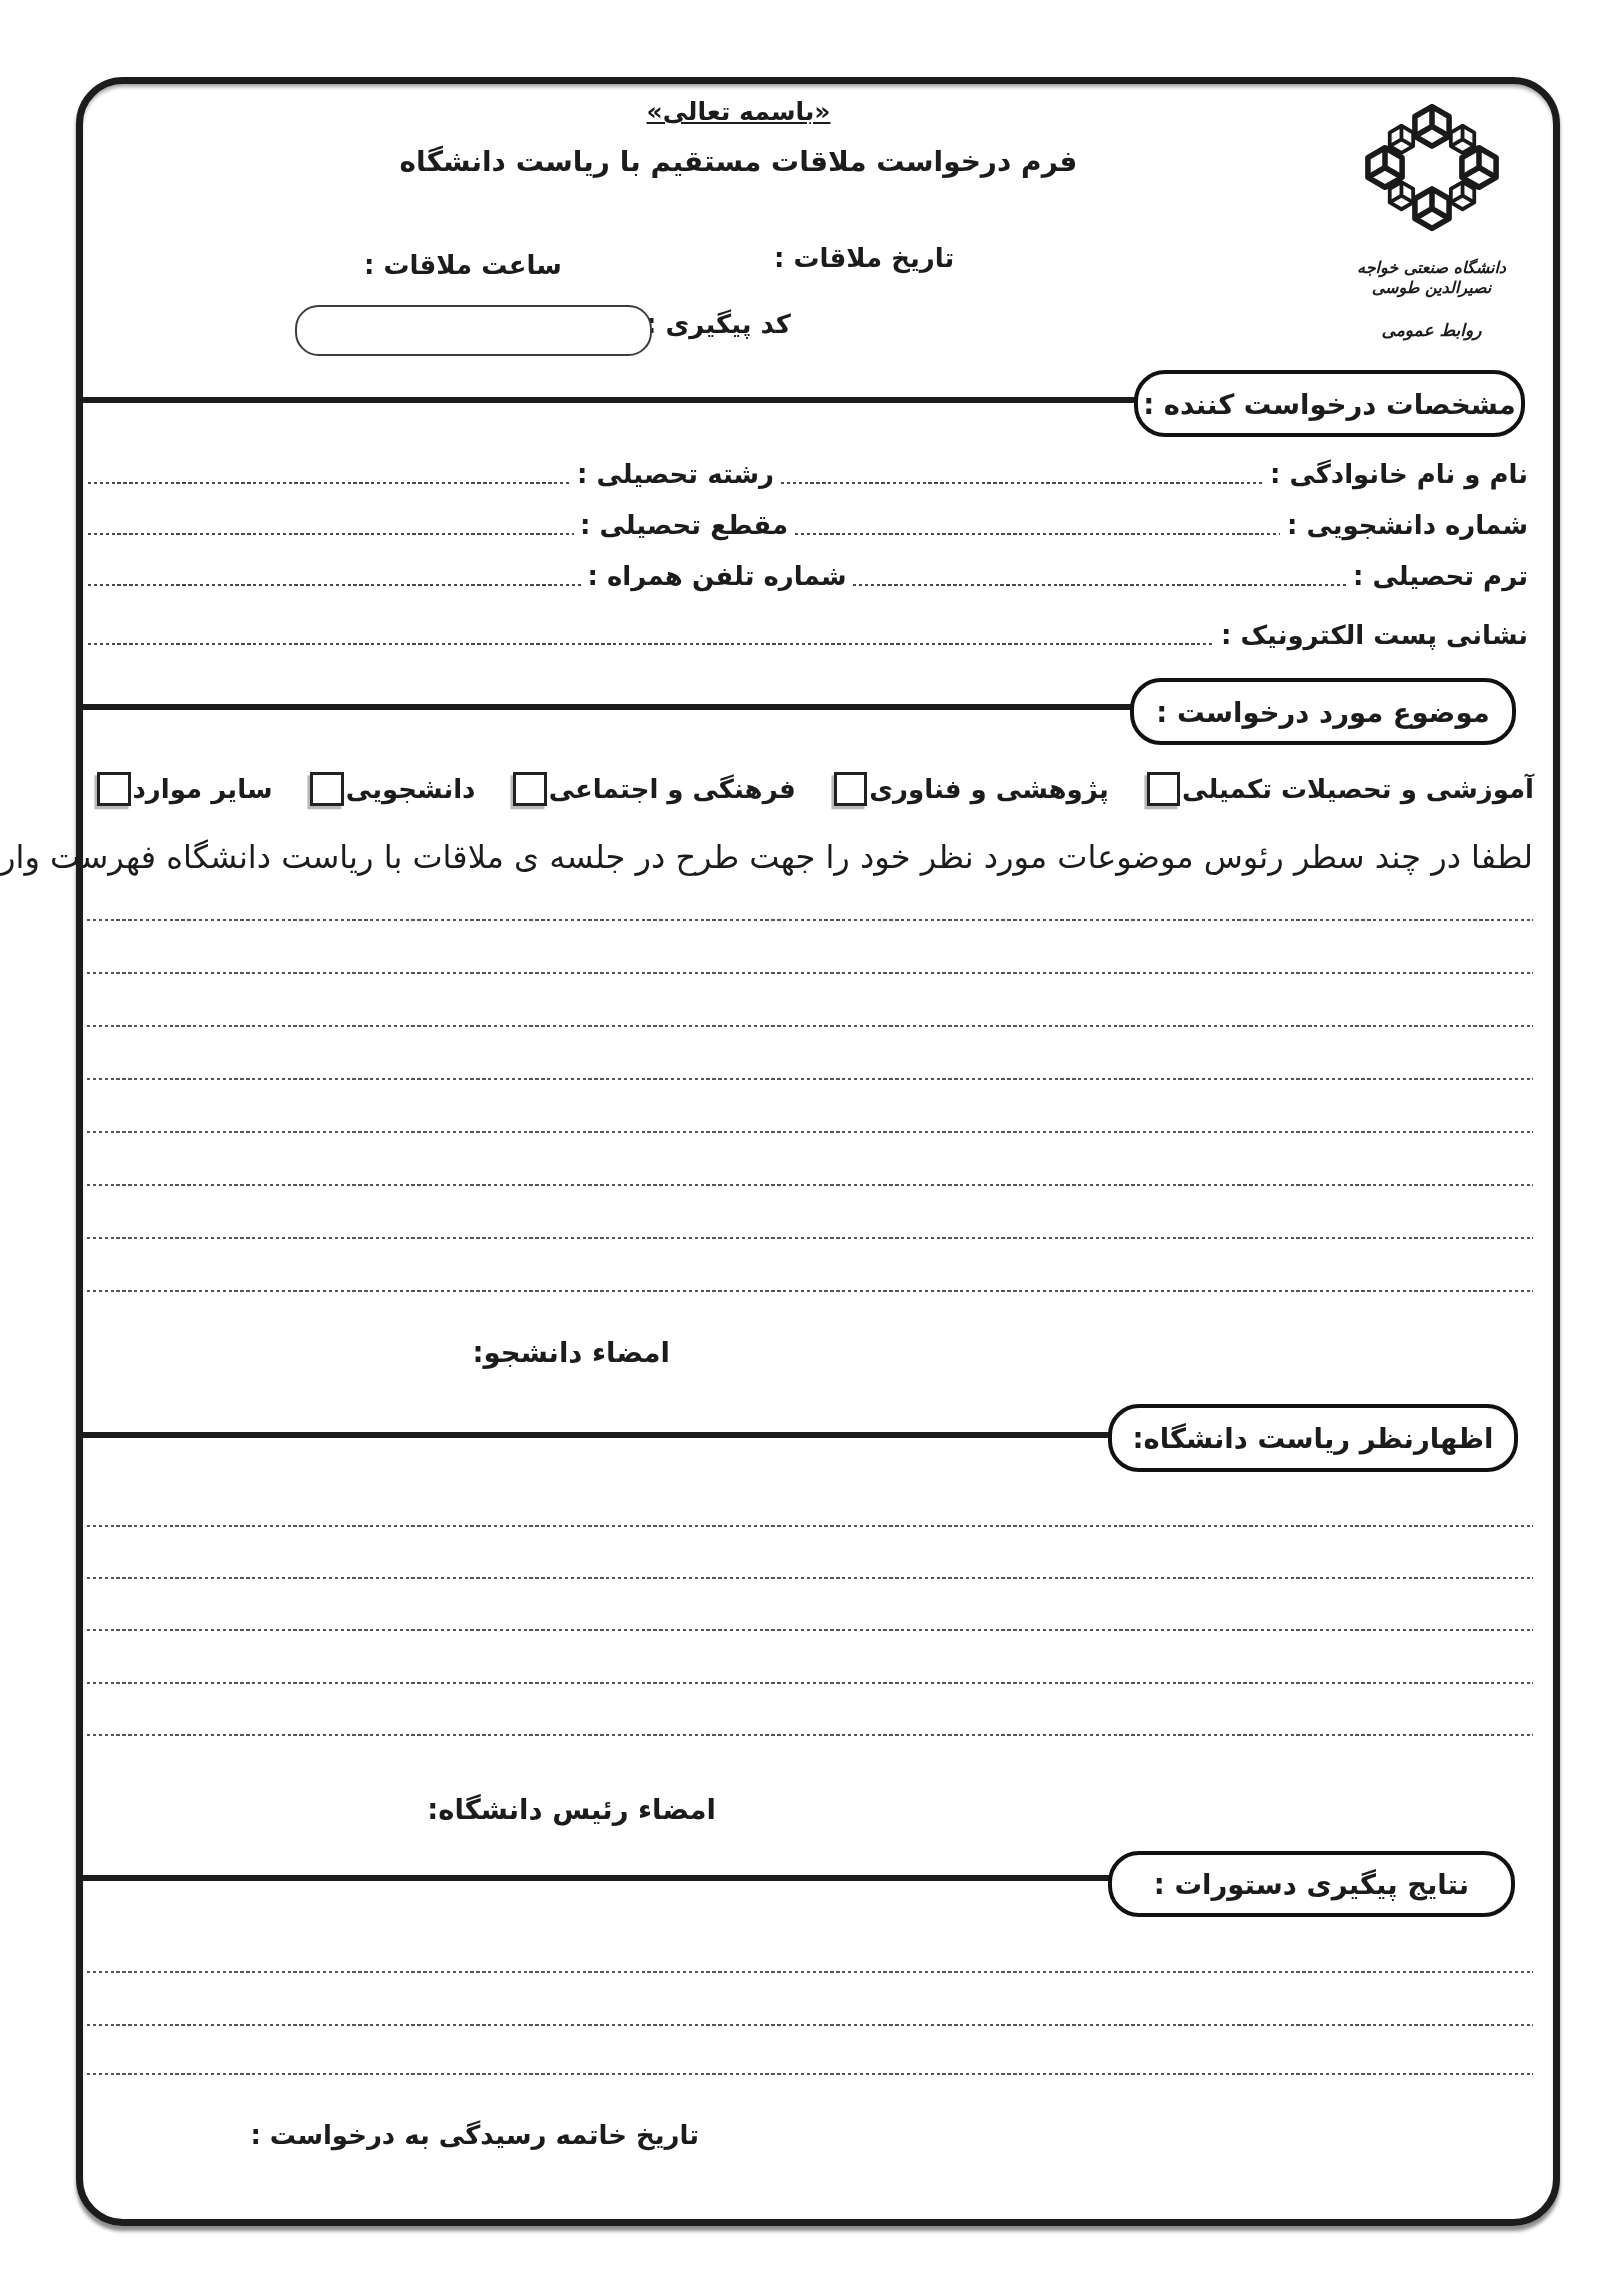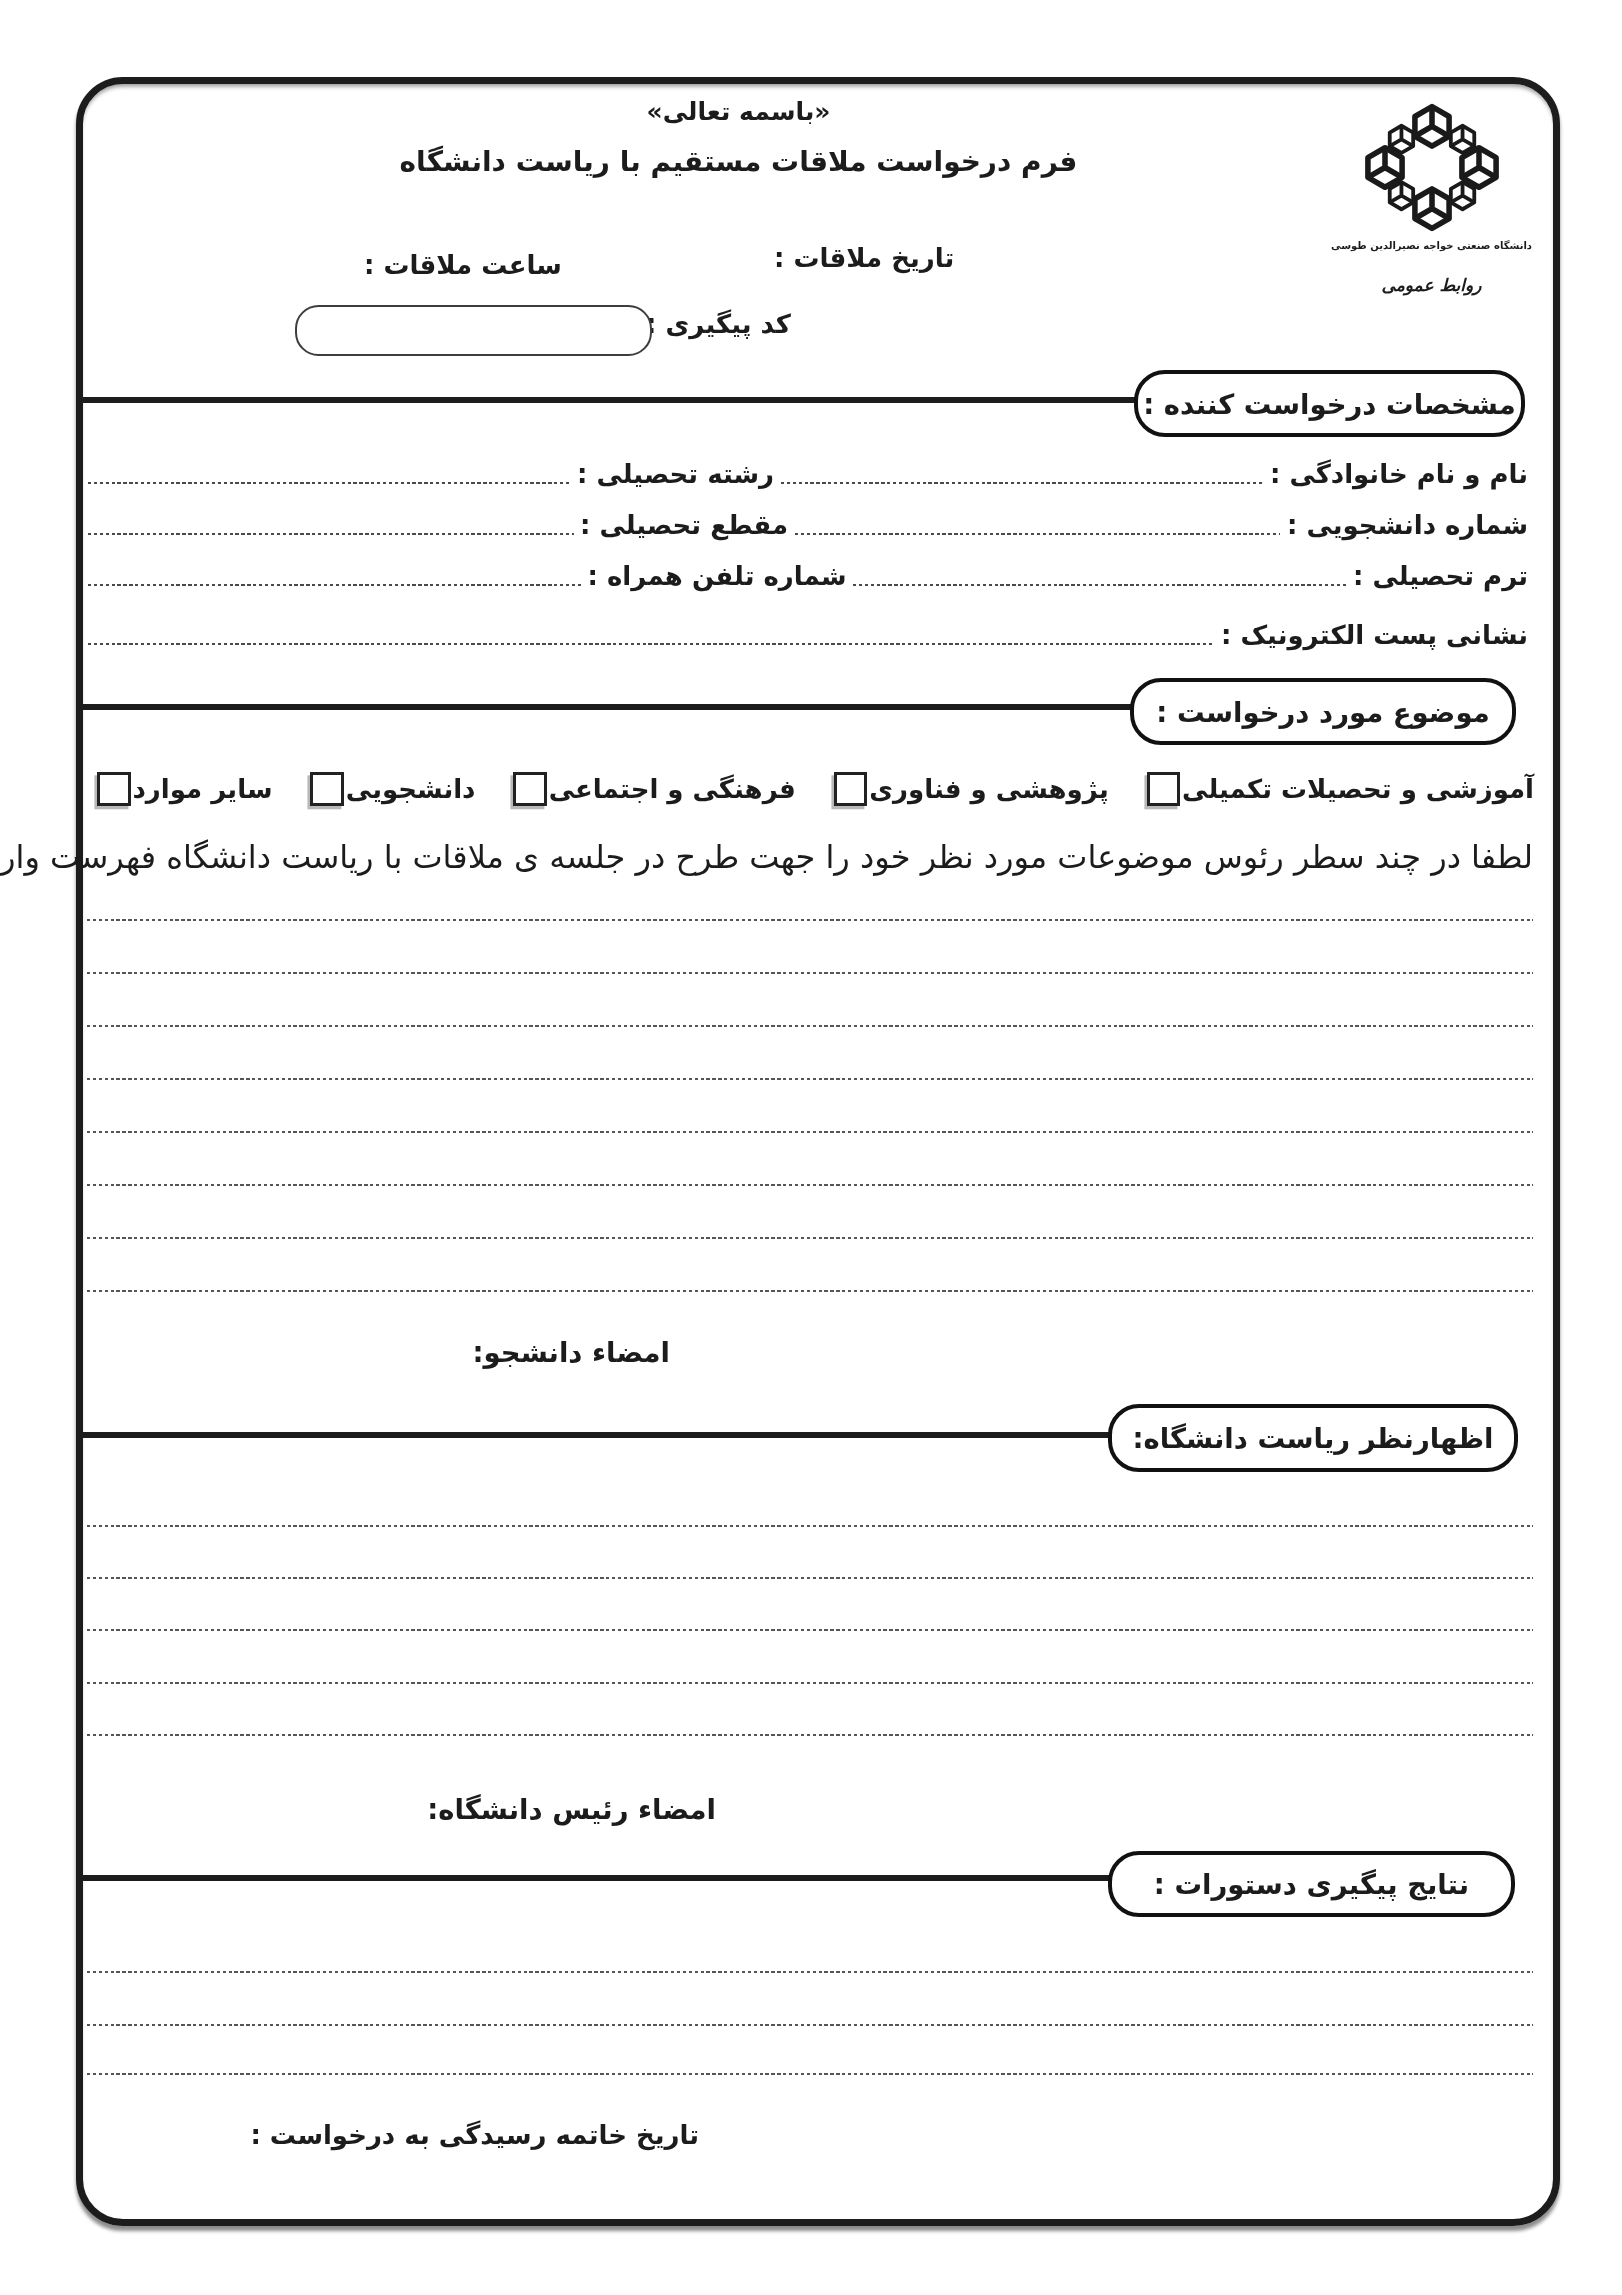--- a/index.html
+++ b/index.html
@@ -18,27 +18,27 @@
   .sheet-border{
     left:77px;top:77px;width:1470px;height:2135px;
     border:7.2px solid #1c1c1c;
     border-radius:47px;
     box-shadow:0 5.2px 3.9px -0.7px rgba(0,0,0,.45),
                inset 0 4.6px 4.6px -2px rgba(0,0,0,.40);
     background:transparent;
   }
 
   .center-col{left:157px;width:1165px;text-align:center;}
-  .basmala{top:97px;font-size:25px;font-weight:600;}
+  .basmala{top:97px;font-size:25px;font-weight:600;text-decoration:underline;}
   .form-title{top:145px;font-size:28px;font-weight:800;letter-spacing:-0.7px;}
 
   
   .logo-block{left:1328px;top:97px;width:209px;text-align:center;}
   .logo-block svg{display:block;margin:0 auto;}
-  .logo-uni-name{font-size:10px;font-weight:600;margin-top:2px;line-height:1.25;}
+  .logo-uni-name{font-size:16px;font-style:italic;font-weight:600;margin-top:20px;line-height:1.25;}
   .logo-unit{font-size:17px;font-style:italic;font-weight:700;margin-top:22px;}
 
   .lbl{font-weight:700;font-size:26px;white-space:nowrap;}
   .date-label{top:243px;left:775px;}
   .time-label{top:250px;left:365px;}
   .tracking-label{top:309px;left:647px;}
   .tracking-box{
     top:305px;left:296px;width:353px;height:47px;
     border:2.6px solid #3d3d3d;border-radius:23.6px;background:#fff;
   }

